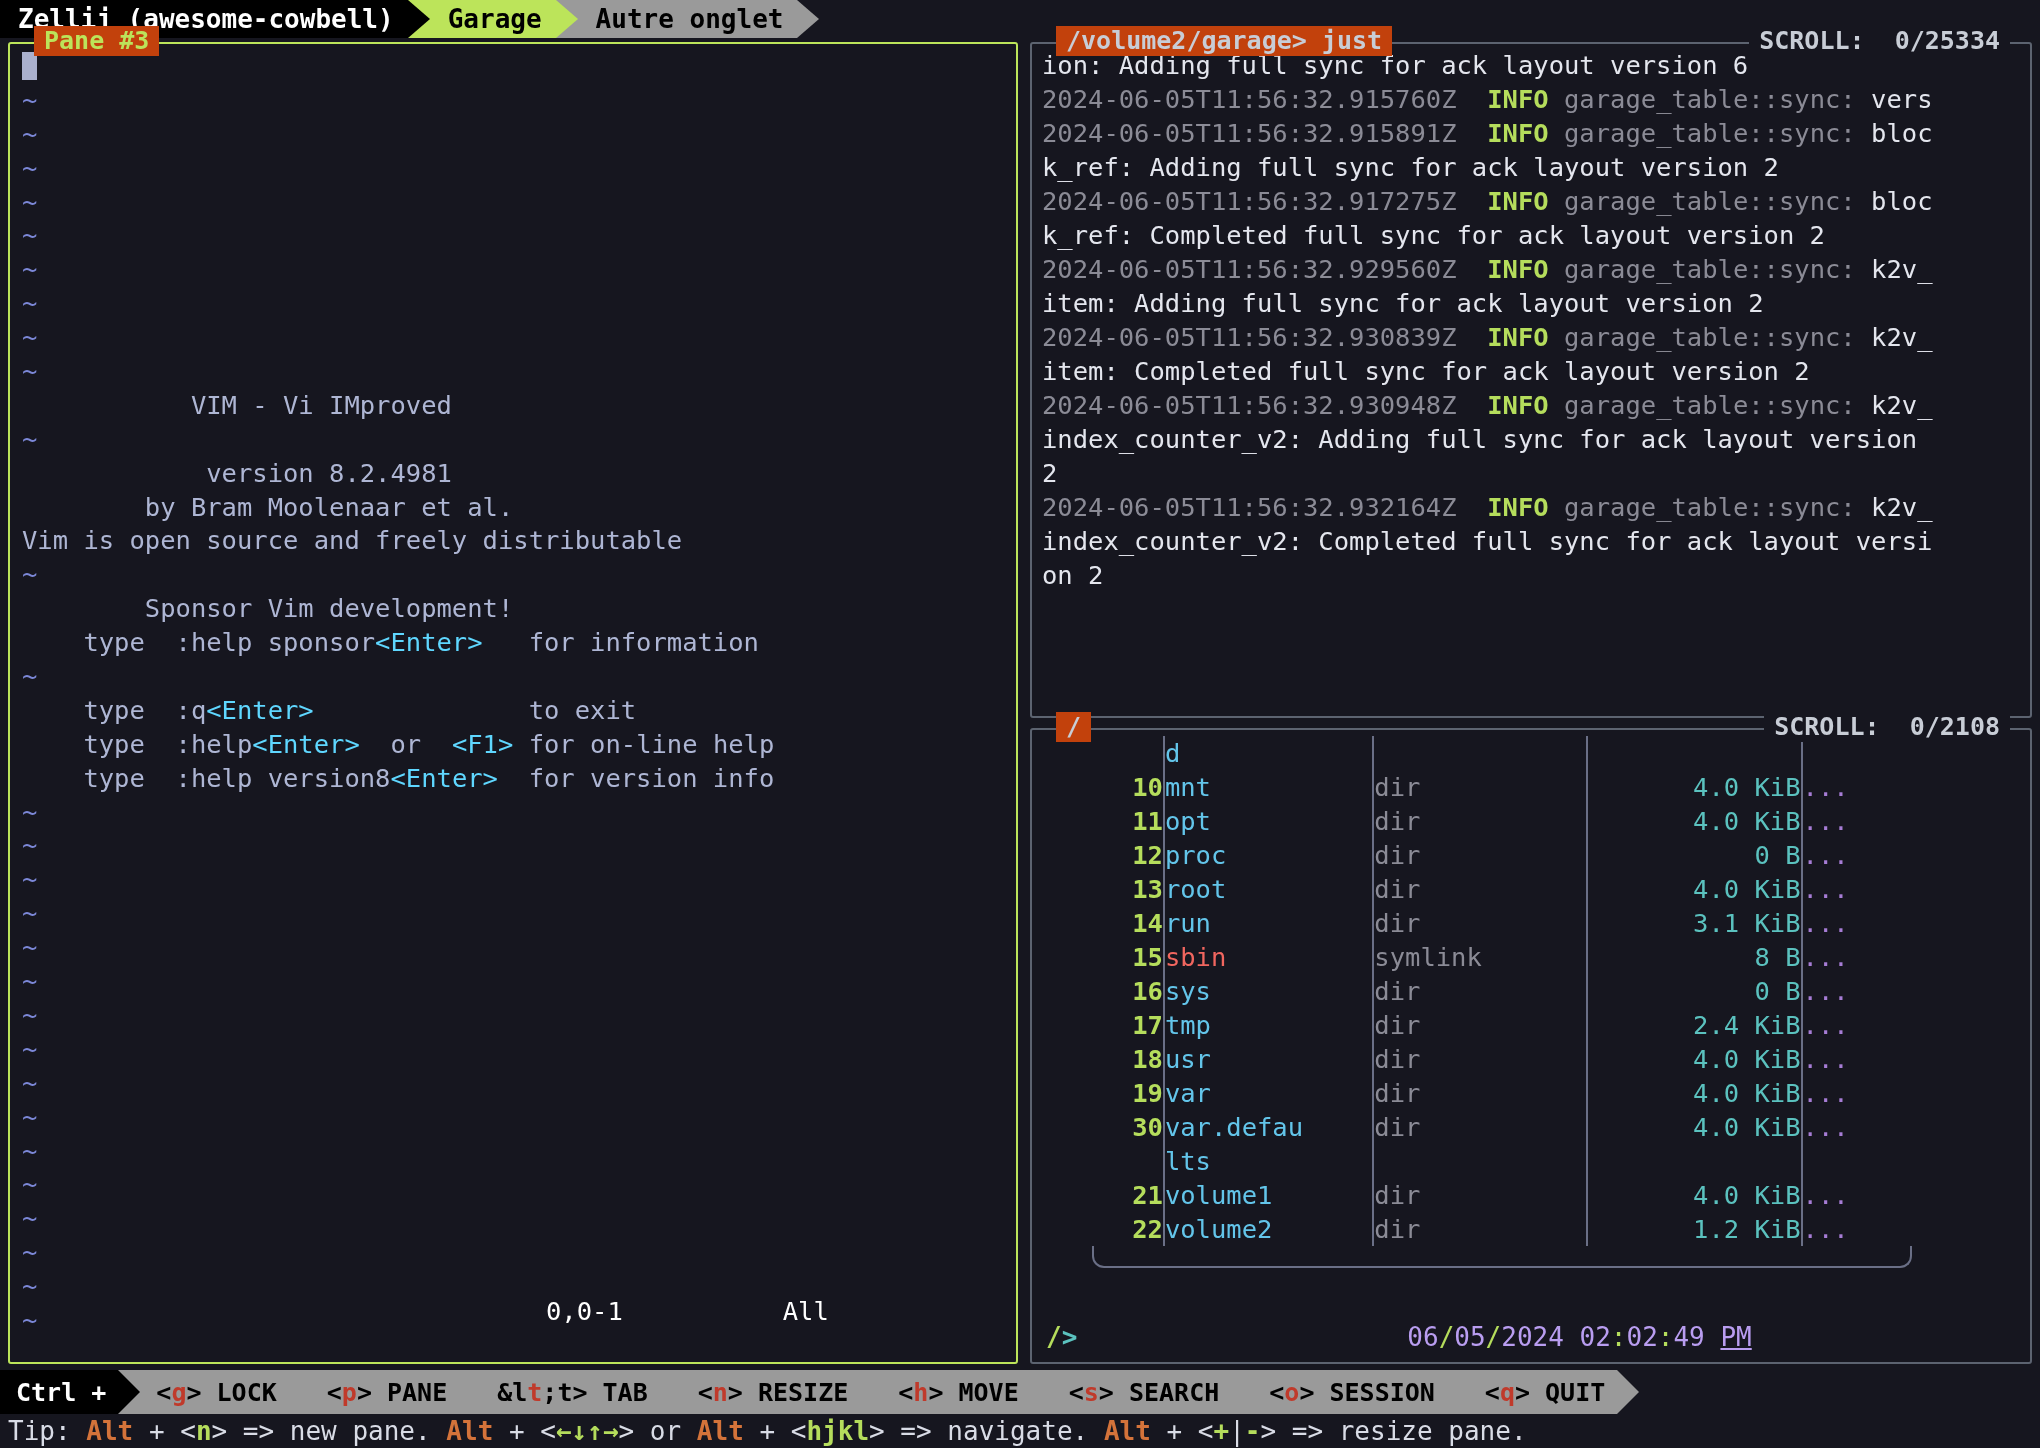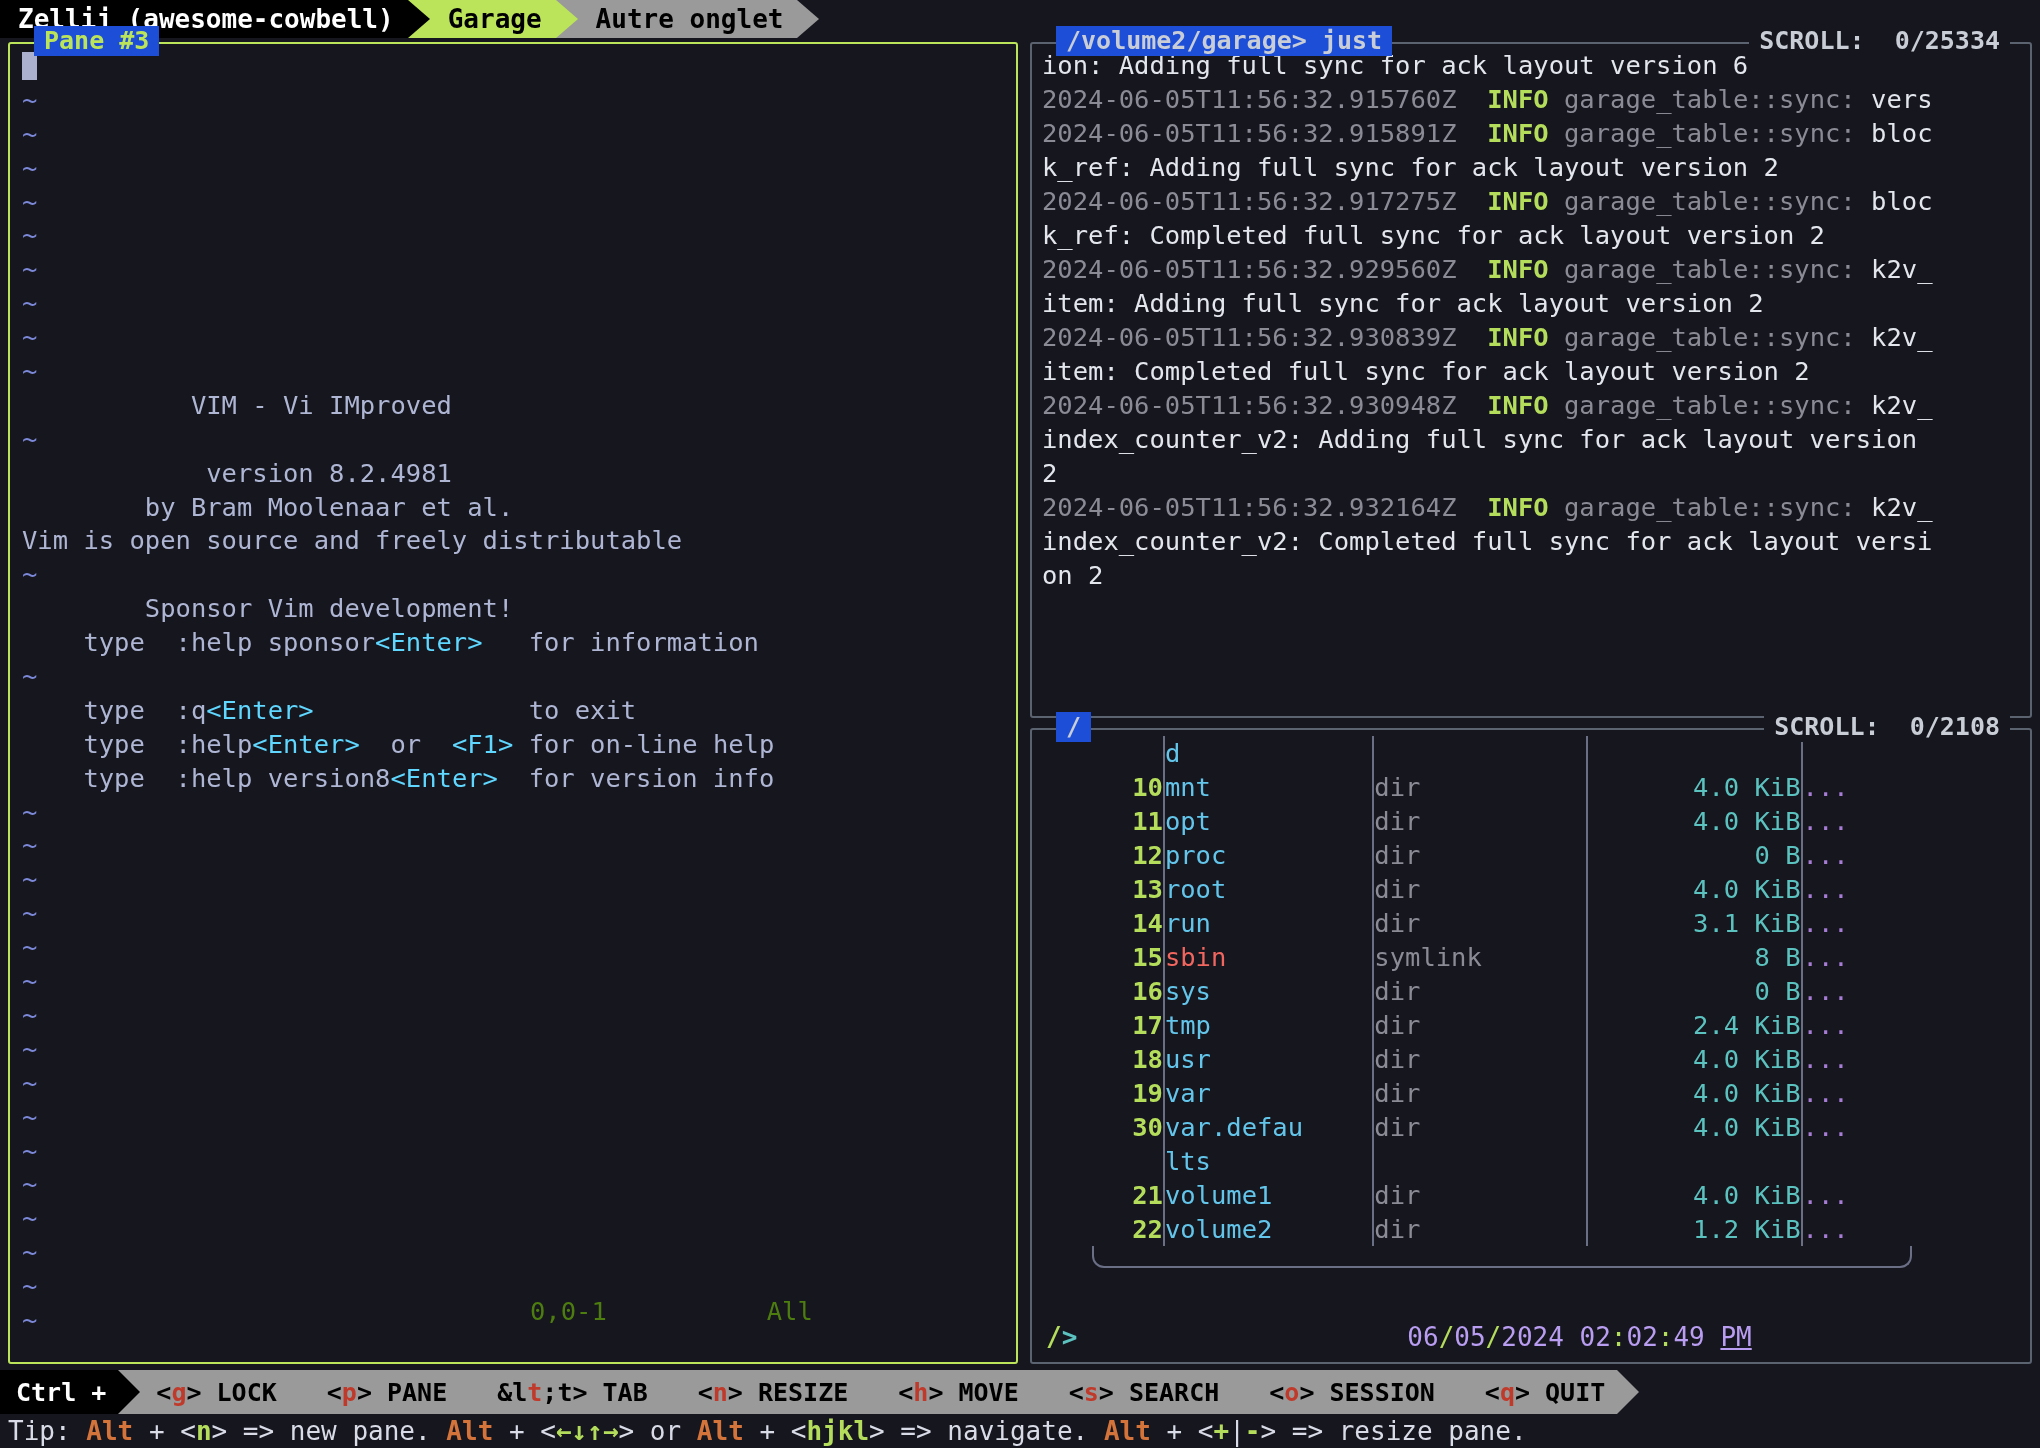--- a/index.html
+++ b/index.html
@@ -23,42 +23,42 @@
   .seg-inactive{ background:#9a9a9a; color:#000000; }
   .arrow svg{ display:block; }
 
   
   #panes{ position:absolute; left:0; top:38px; width:2040px; height:1332px; }
 
   .pane{ position:absolute; }
   .pborder{ position:absolute; inset:0; border:2px solid #5c6370; border-radius:3px; pointer-events:none; }
   .pborder.active{ border-color:#bce45a; }
   .ptitle{
-    position:absolute; top:-16px; left:26px; background:#1d4ed8;
+    position:absolute; top:-16px; left:26px; background:#c2410c;
     padding:0 10px; font-size:25px; font-weight:bold; line-height:30px; white-space:pre; z-index:3;
   }
   .ptitle.active{ color:#bce45a; }
   .ptitle.inact{ color:#c8cdd6; }
   .pscroll{
     position:absolute; top:-16px; right:22px; background:#16161f;
     padding:0 10px; font-size:25px; font-weight:bold; line-height:30px;
     color:#c8cdd6; white-space:pre; z-index:3;
   }
   .pcontent{ position:absolute; inset:2px; overflow:hidden; }
 
   
   #pane-vim{ left:8px; top:4px; width:1010px; height:1322px; }
   .vimline{ font-size:25.5px; line-height:33.9px; white-space:pre; color:#aeb6d4; height:33.9px; }
   .tilde{ color:#7c88d8; }
   .vimkey{ color:#5fd7ff; }
   .vimcursor{ display:inline-block; width:15px; height:28px; background:#aab0cd;
               vertical-align:-5px; }
   #vimtext{ position:absolute; left:12px; top:6px; width:990px; }
   #vimstatus{ position:absolute; left:0; bottom:36px; width:990px; font-size:25.5px;
-              color:#4d7c0f; white-space:pre; }
+              color:#ffffff; white-space:pre;padding-left:16px; }
 
   
   #pane-log{ left:1030px; top:4px; width:1002px; height:676px; }
   .logline{ font-size:25.5px; line-height:34px; white-space:pre; color:#e4e6ee; }
   .ts{ color:#8b8b96; }
   .lvl{ color:#b5dd5c; font-weight:bold; }
   .mod{ color:#8b8b96; }
   #logtext{ position:absolute; left:10px; top:4px; width:980px; }
 
   

